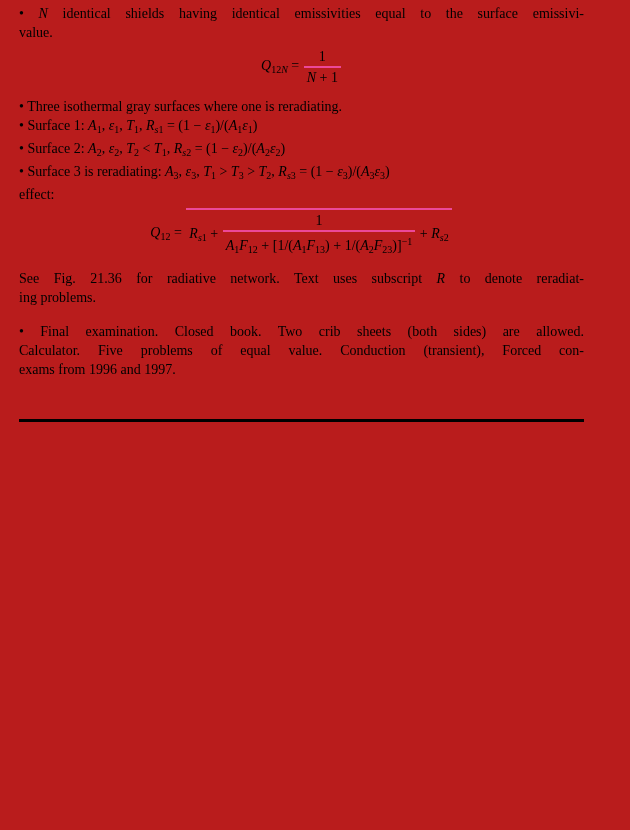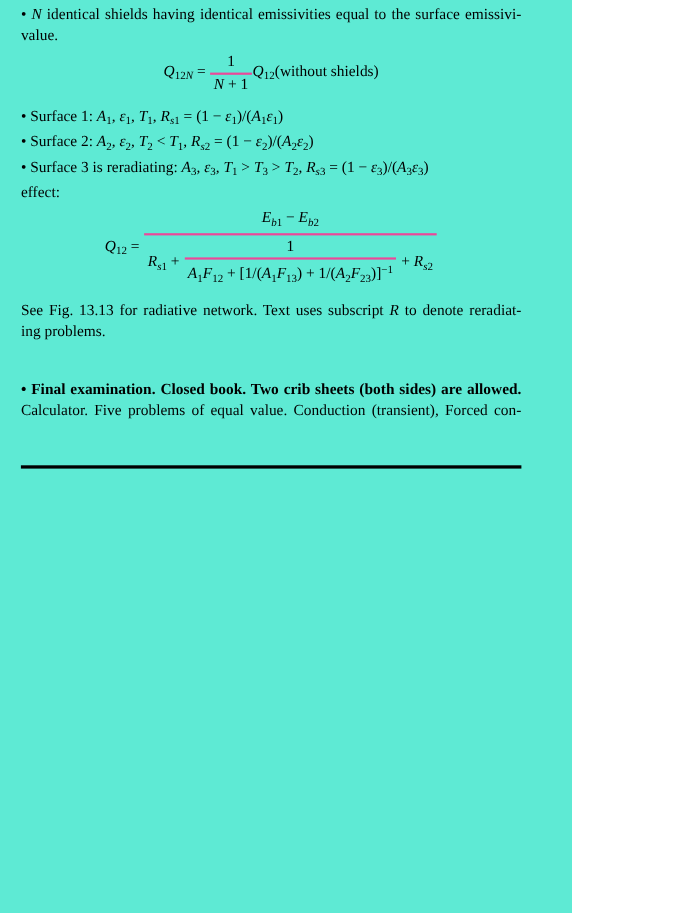--- a/index.html
+++ b/index.html
@@ -3,23 +3,23 @@
 <meta charset="utf-8">
 <style>
   html, body { margin: 0; padding: 0; }
   body {
     width: 630px; height: 830px;
     background: #ffffff;
     overflow: hidden;
   }
   .page {
     box-sizing: border-box;
-    width: 520px; height: 830px;
+    width: 630px; height: 830px;
     padding: 4px 46px 0 19px;
-    background: #5eead4;
+    background: #b91c1c;
     color: #000000;
     font-family: "Liberation Serif", "DejaVu Serif", serif;
     font-size: 14px;
     line-height: 19px;
   }
   .line { text-align: justify; }
   .jl { text-align-last: justify; }
   .it { font-style: italic; }
   
   .mt-rm  { font-style: normal; }
@@ -28,54 +28,54 @@
   .mt-subit { font-style: italic; }
   .mt-sup { font-size: 10px; vertical-align: 5px; }
   
   .dmath { display: flex; align-items: center; justify-content: center; }
   .f1 { margin: 5px 0 10px 0; }
   .f2 { margin: 4px 0 9px 0; }
   .mrow { white-space: nowrap; }
   .frac { display: inline-block; vertical-align: middle; text-align: center; margin: 0 1px; }
   .fnum, .fden { display: block; padding: 1px 3px; white-space: nowrap; line-height: 17px; }
   .fden { border-top: 2px solid #ec4899; }
-  .gap-final { margin-top: 34px; font-weight: bold; }
+  .gap-final { margin-top: 15px; }
   .rule { height: 3px; background: #000000; margin-top: 40px; }
 </style>
 </head>
 <body>
 
 <div class="page">
 
   <div class="line jl"><span>• </span><span class="it">N</span><span> identical shields having identical emissivities equal to the surface emissivi-</span></div>
   <div class="line"><span>value.</span></div>
 
   <div class="dmath f1">
     <span class="mrow"><span class="mt-it">Q</span><span class="mt-sub">12</span><span class="mt-subit">N</span><span class="mt-rm">&nbsp;=&nbsp;</span></span>
     <span class="frac">
       <span class="fnum"><span class="mt-rm">1</span></span>
       <span class="fden"><span class="mt-it">N</span><span class="mt-rm">&nbsp;+&nbsp;1</span></span>
     </span>
-    <span class="mrow"><span class="mt-it">Q</span><span class="mt-sub">12</span><span class="mt-rm">(without shields)</span></span>
   </div>
 
+  <div class="line"><span>• </span><span>Three isothermal gray surfaces where one is reradiating.</span></div>
   <div class="line"><span>• </span><span>Surface 1: </span><span class="mrow"><span class="mt-it">A</span><span class="mt-sub">1</span><span class="mt-rm">, </span><span class="mt-it">ε</span><span class="mt-sub">1</span><span class="mt-rm">, </span><span class="mt-it">T</span><span class="mt-sub">1</span><span class="mt-rm">, </span><span class="mt-it">R</span><span class="mt-subit">s</span><span class="mt-sub">1</span><span class="mt-rm">&nbsp;=&nbsp;(1&nbsp;−&nbsp;</span><span class="mt-it">ε</span><span class="mt-sub">1</span><span class="mt-rm">)/(</span><span class="mt-it">A</span><span class="mt-sub">1</span><span class="mt-it">ε</span><span class="mt-sub">1</span><span class="mt-rm">)</span></span></div>
   <div class="line"><span>• </span><span>Surface 2: </span><span class="mrow"><span class="mt-it">A</span><span class="mt-sub">2</span><span class="mt-rm">, </span><span class="mt-it">ε</span><span class="mt-sub">2</span><span class="mt-rm">, </span><span class="mt-it">T</span><span class="mt-sub">2</span><span class="mt-rm">&nbsp;&lt;&nbsp;</span><span class="mt-it">T</span><span class="mt-sub">1</span><span class="mt-rm">, </span><span class="mt-it">R</span><span class="mt-subit">s</span><span class="mt-sub">2</span><span class="mt-rm">&nbsp;=&nbsp;(1&nbsp;−&nbsp;</span><span class="mt-it">ε</span><span class="mt-sub">2</span><span class="mt-rm">)/(</span><span class="mt-it">A</span><span class="mt-sub">2</span><span class="mt-it">ε</span><span class="mt-sub">2</span><span class="mt-rm">)</span></span></div>
   <div class="line"><span>• </span><span>Surface 3 is reradiating: </span><span class="mrow"><span class="mt-it">A</span><span class="mt-sub">3</span><span class="mt-rm">, </span><span class="mt-it">ε</span><span class="mt-sub">3</span><span class="mt-rm">, </span><span class="mt-it">T</span><span class="mt-sub">1</span><span class="mt-rm">&nbsp;&gt;&nbsp;</span><span class="mt-it">T</span><span class="mt-sub">3</span><span class="mt-rm">&nbsp;&gt;&nbsp;</span><span class="mt-it">T</span><span class="mt-sub">2</span><span class="mt-rm">, </span><span class="mt-it">R</span><span class="mt-subit">s</span><span class="mt-sub">3</span><span class="mt-rm">&nbsp;=&nbsp;(1&nbsp;−&nbsp;</span><span class="mt-it">ε</span><span class="mt-sub">3</span><span class="mt-rm">)/(</span><span class="mt-it">A</span><span class="mt-sub">3</span><span class="mt-it">ε</span><span class="mt-sub">3</span><span class="mt-rm">)</span></span></div>
   <div class="line"><span>effect:</span></div>
 
   <div class="dmath f2">
     <span class="mrow"><span class="mt-it">Q</span><span class="mt-sub">12</span><span class="mt-rm">&nbsp;=&nbsp;</span></span>
     <span class="frac">
-      <span class="fnum"><span class="mt-it">E</span><span class="mt-subit">b</span><span class="mt-sub">1</span><span class="mt-rm">&nbsp;−&nbsp;</span><span class="mt-it">E</span><span class="mt-subit">b</span><span class="mt-sub">2</span></span>
       <span class="fden"><span class="mrow"><span class="mt-it">R</span><span class="mt-subit">s</span><span class="mt-sub">1</span><span class="mt-rm">&nbsp;+&nbsp;</span></span><span class="frac"><span class="fnum"><span class="mt-rm">1</span></span><span class="fden"><span class="mt-it">A</span><span class="mt-sub">1</span><span class="mt-it">F</span><span class="mt-sub">12</span><span class="mt-rm">&nbsp;+&nbsp;[1/(</span><span class="mt-it">A</span><span class="mt-sub">1</span><span class="mt-it">F</span><span class="mt-sub">13</span><span class="mt-rm">)&nbsp;+&nbsp;1/(</span><span class="mt-it">A</span><span class="mt-sub">2</span><span class="mt-it">F</span><span class="mt-sub">23</span><span class="mt-rm">)]</span><span class="mt-sup">−1</span></span></span><span class="mrow"><span class="mt-rm">&nbsp;+&nbsp;</span><span class="mt-it">R</span><span class="mt-subit">s</span><span class="mt-sub">2</span></span></span>
     </span>
   </div>
 
-  <div class="line jl"><span>See Fig. 13.13 for radiative network. Text uses subscript </span><span class="it">R</span><span> to denote reradiat-</span></div>
+  <div class="line jl"><span>See Fig. 21.36 for radiative network. Text uses subscript </span><span class="it">R</span><span> to denote reradiat-</span></div>
   <div class="line"><span>ing problems.</span></div>
 
   <div class="line jl gap-final"><span>• </span><span>Final examination. Closed book. Two crib sheets (both sides) are allowed.</span></div>
   <div class="line jl"><span>Calculator. Five problems of equal value. Conduction (transient), Forced con-</span></div>
+  <div class="line"><span>exams from 1996 and 1997.</span></div>
 
   <div class="rule"></div>
 
 </div>
 
 </body></html>

